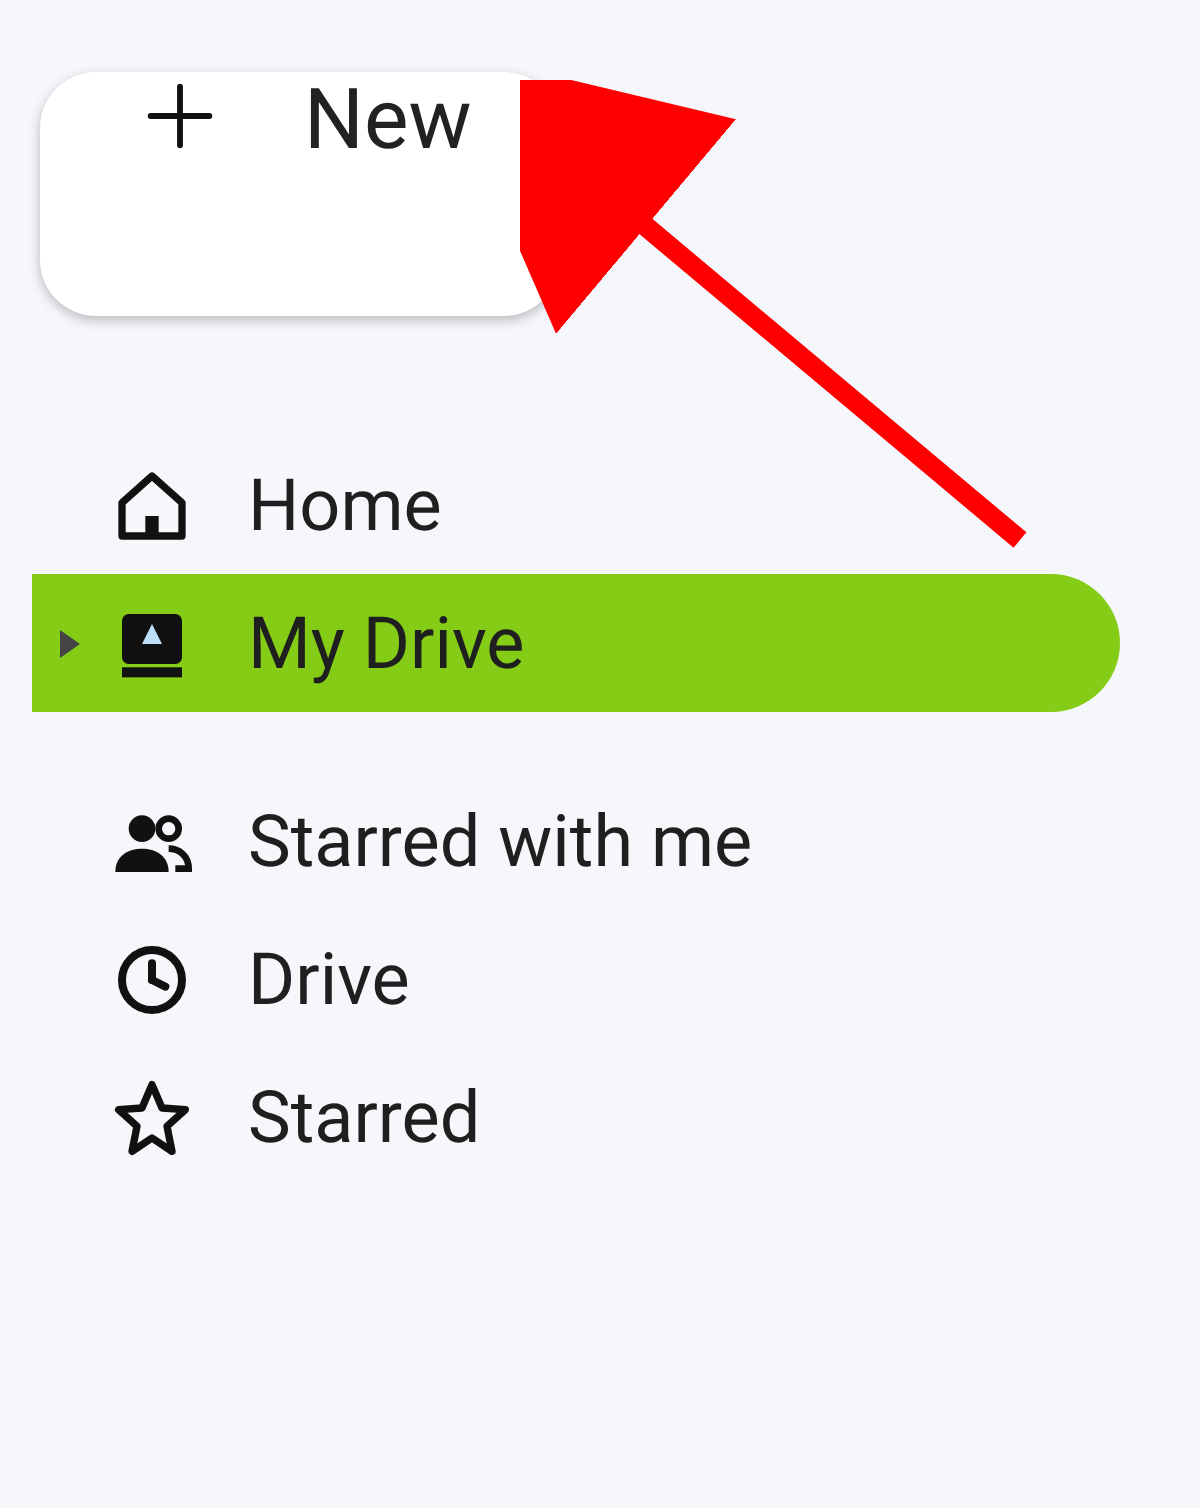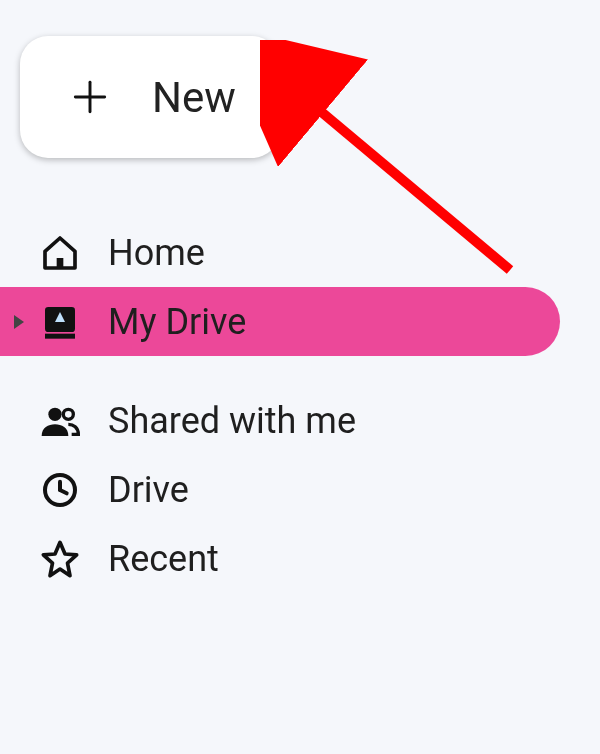--- a/index.html
+++ b/index.html
@@ -14,51 +14,52 @@
     .new-button {
       position: absolute;
       top: 36px;
       left: 20px;
       width: 260px;
       height: 122px;
       background: #ffffff;
       border-radius: 28px;
       box-shadow: 0 2px 6px rgba(0,0,0,0.25);
       display: flex;
-      align-items: center;
+      align-items: flex-start;
       cursor: pointer;
       padding-left: 48px;
     }
     .new-button .icon {
       display: flex;
       align-items: center;
       justify-content: center;
     }
     .new-button .label {
       margin-left: 40px;
       font-size: 42px;
       color: #222;
       font-weight: 400;
     }
     .sidebar-list {
       position: absolute;
       top: 218px;
       left: 0;
       width: 560px;
+      padding-left: 16px;
     }
     .sidebar-item {
       display: flex;
       align-items: center;
       height: 69px;
       border-radius: 0 40px 40px 0;
       cursor: pointer;
       position: relative;
     }
     .sidebar-item.active {
-      background: #ec4899;
+      background: #84cc16;
     }
     .expand-slot {
       width: 30px;
       display: flex;
       padding-left: 14px;
       align-items: center;
       justify-content: flex-start;
     }
     .triangle-right {
       width: 0;
@@ -135,21 +136,21 @@
   <div class="sidebar-item">
     <span class="expand-slot"></span>
     <span class="icon-slot">
       <svg width="42" height="40" viewBox="0 0 24 24" fill="#111">
         <circle cx="9" cy="8" r="4"></circle>
         <path d="M1 21 C1 16 5 14 9 14 C13 14 17 16 17 21 Z"></path>
         <circle cx="17" cy="8" r="3" fill="none" stroke="#111" stroke-width="2"></circle>
         <path d="M17 14 C20 14 23 16 23 20 L19 20" fill="none" stroke="#111" stroke-width="2"></path>
       </svg>
     </span>
-    <span class="item-label">Shared with me</span>
+    <span class="item-label">Starred with me</span>
   </div>
 
   <div class="sidebar-item">
     <span class="expand-slot"></span>
     <span class="icon-slot">
       <svg width="40" height="40" viewBox="0 0 24 24" fill="none" stroke="#111" stroke-width="2.4" stroke-linecap="round">
         <circle cx="12" cy="12" r="9"></circle>
         <line x1="12" y1="7" x2="12" y2="12"></line>
         <line x1="12" y1="12" x2="16" y2="14"></line>
       </svg>
@@ -157,21 +158,21 @@
     <span class="item-label">Drive</span>
   </div>
 
   <div class="sidebar-item">
     <span class="expand-slot"></span>
     <span class="icon-slot">
       <svg width="40" height="40" viewBox="0 0 24 24" fill="none" stroke="#111" stroke-width="2.2" stroke-linejoin="round">
         <path d="M12 2 L15 9 L22 9.5 L16.5 14.5 L18 22 L12 18 L6 22 L7.5 14.5 L2 9.5 L9 9 Z"></path>
       </svg>
     </span>
-    <span class="item-label">Recent</span>
+    <span class="item-label">Starred</span>
   </div>
 
 </div>
 
 <svg class="arrow-overlay" width="280" height="260">
   <defs>
     <marker id="ah" markerWidth="14" markerHeight="14" refX="3" refY="7" orient="auto">
       <path d="M0,0 L14,7 L0,14 Z" fill="#ff0000"></path>
     </marker>
   </defs>

